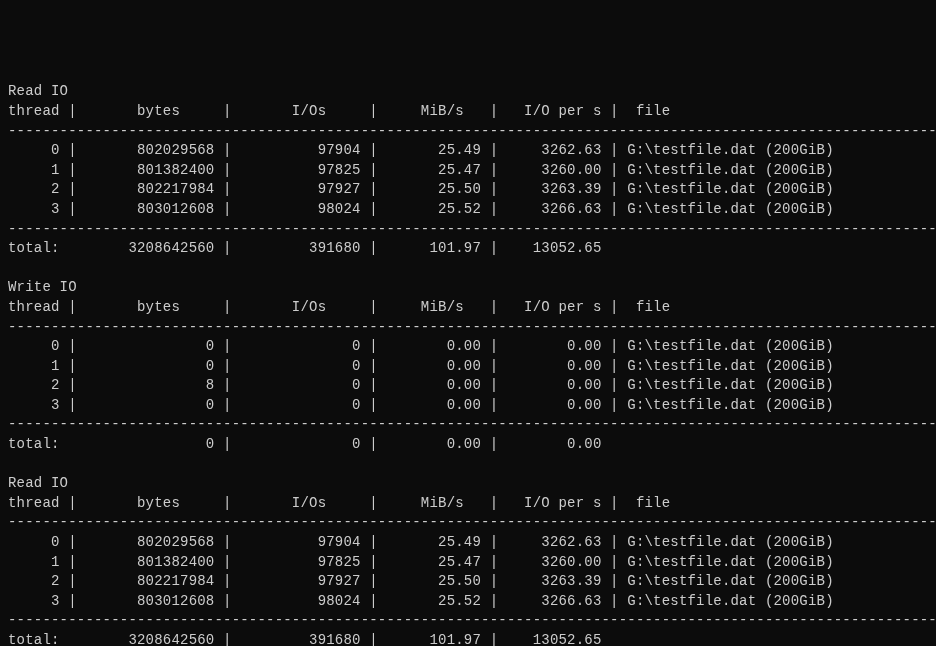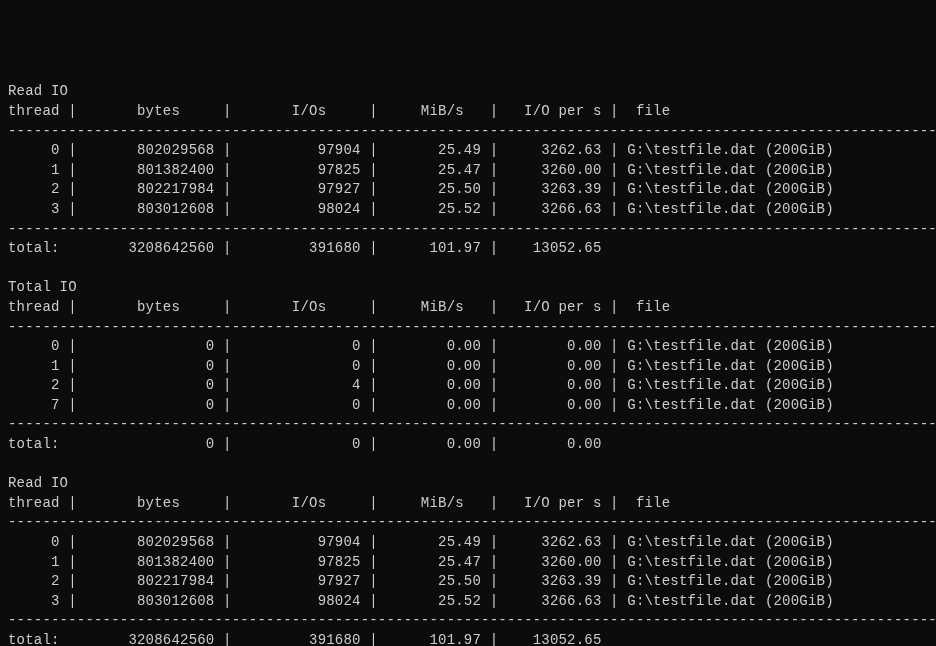--- a/index.html
+++ b/index.html
@@ -31,27 +31,27 @@
 <div class="terminal" id="terminal"><span>Read IO</span>
 <span>thread |       bytes     |       I/Os     |     MiB/s   |   I/O per s |  file</span>
 <span>------------------------------------------------------------------------------------------------------------------</span>
 <span>     0 |       802029568 |          97904 |       25.49 |     3262.63 | G:\testfile.dat (200GiB)</span>
 <span>     1 |       801382400 |          97825 |       25.47 |     3260.00 | G:\testfile.dat (200GiB)</span>
 <span>     2 |       802217984 |          97927 |       25.50 |     3263.39 | G:\testfile.dat (200GiB)</span>
 <span>     3 |       803012608 |          98024 |       25.52 |     3266.63 | G:\testfile.dat (200GiB)</span>
 <span>------------------------------------------------------------------------------------------------------------------</span>
 <span>total:        3208642560 |         391680 |      101.97 |    13052.65</span>
 
-<span>Total IO</span>
+<span>Write IO</span>
 <span>thread |       bytes     |       I/Os     |     MiB/s   |   I/O per s |  file</span>
 <span>------------------------------------------------------------------------------------------------------------------</span>
 <span>     0 |               0 |              0 |        0.00 |        0.00 | G:\testfile.dat (200GiB)</span>
 <span>     1 |               0 |              0 |        0.00 |        0.00 | G:\testfile.dat (200GiB)</span>
-<span>     2 |               0 |              4 |        0.00 |        0.00 | G:\testfile.dat (200GiB)</span>
-<span>     7 |               0 |              0 |        0.00 |        0.00 | G:\testfile.dat (200GiB)</span>
+<span>     2 |               8 |              0 |        0.00 |        0.00 | G:\testfile.dat (200GiB)</span>
+<span>     3 |               0 |              0 |        0.00 |        0.00 | G:\testfile.dat (200GiB)</span>
 <span>------------------------------------------------------------------------------------------------------------------</span>
 <span>total:                 0 |              0 |        0.00 |        0.00</span>
 
 <span>Read IO</span>
 <span>thread |       bytes     |       I/Os     |     MiB/s   |   I/O per s |  file</span>
 <span>------------------------------------------------------------------------------------------------------------------</span>
 <span>     0 |       802029568 |          97904 |       25.49 |     3262.63 | G:\testfile.dat (200GiB)</span>
 <span>     1 |       801382400 |          97825 |       25.47 |     3260.00 | G:\testfile.dat (200GiB)</span>
 <span>     2 |       802217984 |          97927 |       25.50 |     3263.39 | G:\testfile.dat (200GiB)</span>
 <span>     3 |       803012608 |          98024 |       25.52 |     3266.63 | G:\testfile.dat (200GiB)</span>

